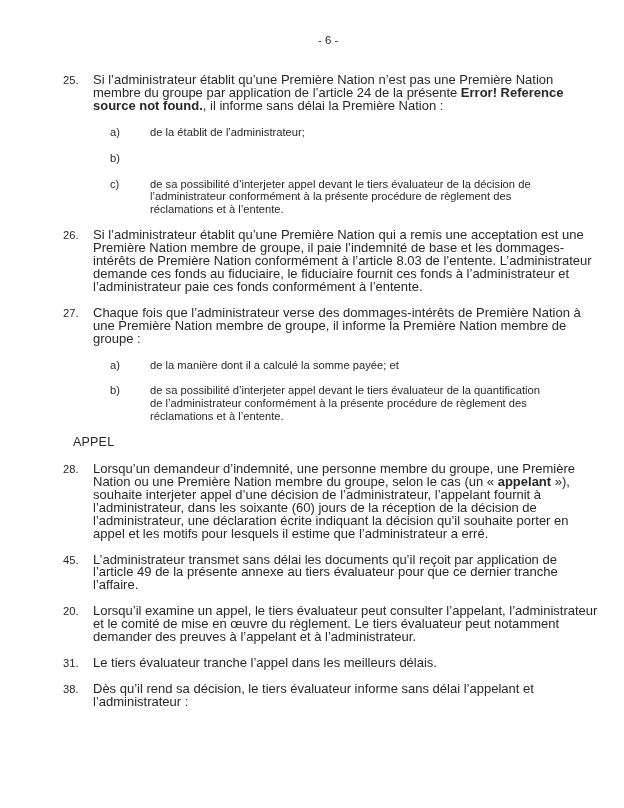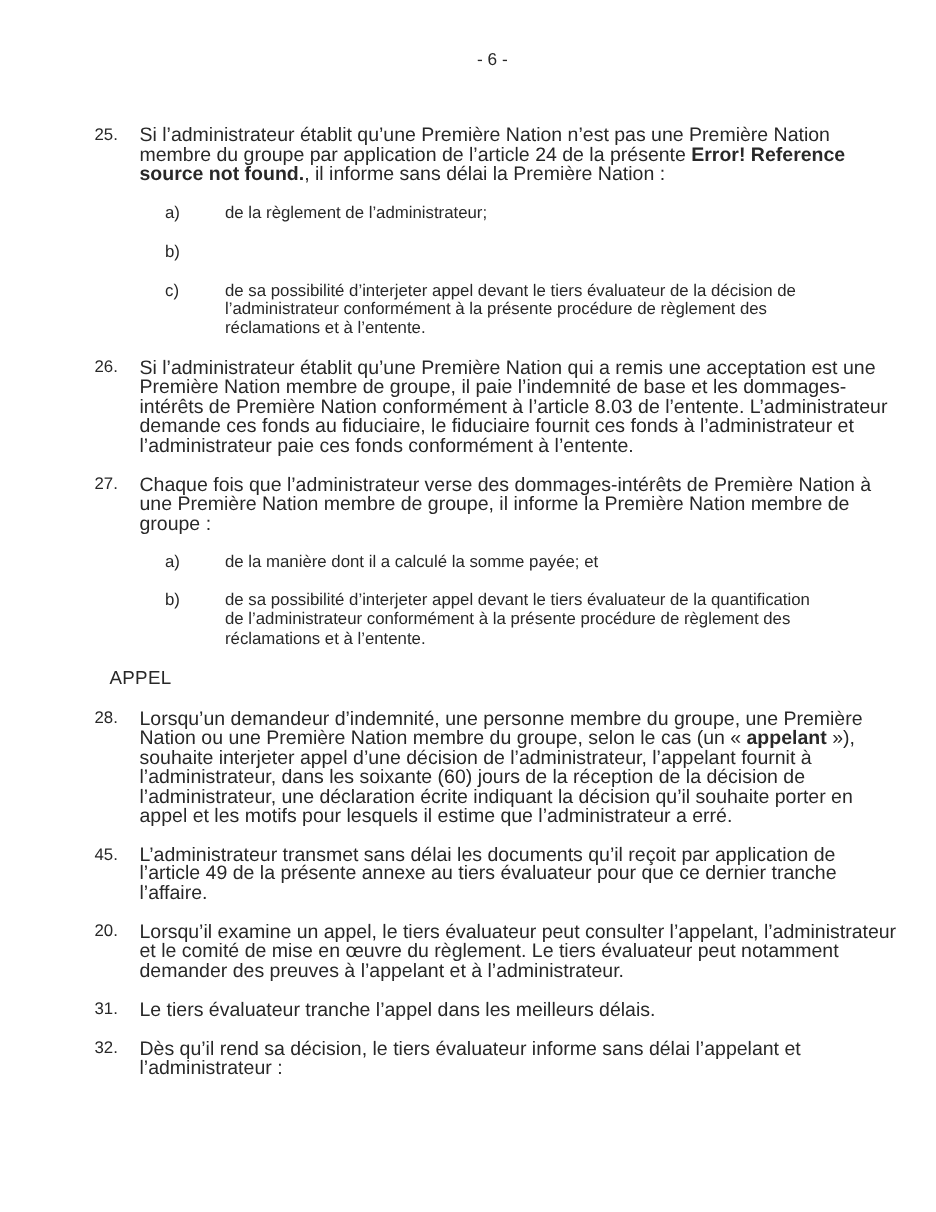--- a/index.html
+++ b/index.html
@@ -25,21 +25,21 @@
     position: absolute;
     left: 318px;
     top: 34px;
     font-size: 11.5px;
     line-height: 13px;
     white-space: pre;
   }
   .content {
     position: absolute;
     left: 0;
-    top: 84px;
+    top: 74px;
     width: 560px;
   }
   .para {
     display: flex;
     align-items: flex-start;
     margin: 0 0 13px 0;
   }
   .num {
     flex: 0 0 30px;
     margin-left: 63px;
@@ -87,21 +87,21 @@
   <div class="content">
 
     <div class="para">
       <div class="num">25.</div>
       <div class="ptext"><span>Si l’administrateur établit qu’une Première Nation n’est pas une Première Nation
 membre du groupe par application de l’article 24 de la présente </span><span class="b">Error! Reference
 source not found.</span><span>, il informe sans délai la Première Nation :</span></div>
     </div>
     <div class="sub">
       <div class="letter">a)</div>
-      <div class="stext">de la règlement de l’administrateur;</div>
+      <div class="stext">de la établit de l’administrateur;</div>
     </div>
     <div class="sub">
       <div class="letter">b)</div>
     </div>
     <div class="sub">
       <div class="letter">c)</div>
       <div class="stext">de sa possibilité d’interjeter appel devant le tiers évaluateur de la décision de
 l’administrateur conformément à la présente procédure de règlement des
 réclamations et à l’entente.</div>
     </div>
@@ -157,19 +157,19 @@
 et le comité de mise en œuvre du règlement. Le tiers évaluateur peut notamment
 demander des preuves à l’appelant et à l’administrateur.</span></div>
     </div>
 
     <div class="para">
       <div class="num">31.</div>
       <div class="ptext"><span>Le tiers évaluateur tranche l’appel dans les meilleurs délais.</span></div>
     </div>
 
     <div class="para">
-      <div class="num">32.</div>
+      <div class="num">38.</div>
       <div class="ptext"><span>Dès qu’il rend sa décision, le tiers évaluateur informe sans délai l’appelant et
 l’administrateur :</span></div>
     </div>
 
   </div>
 </div>
 
 </body></html>

